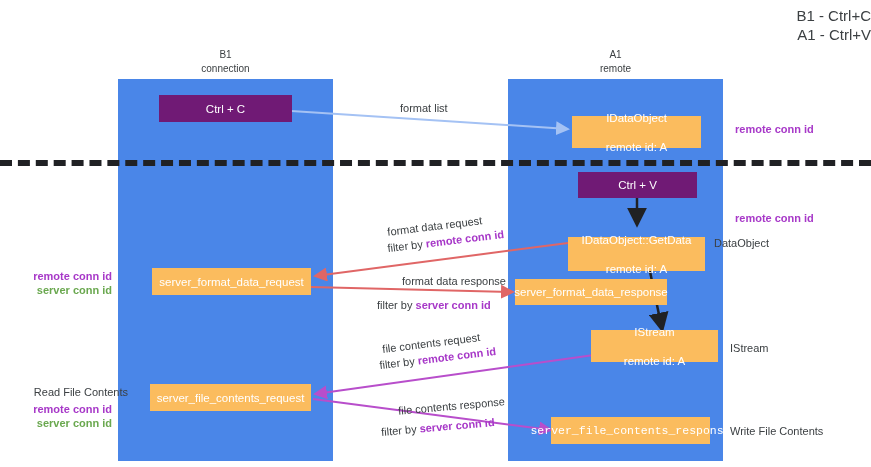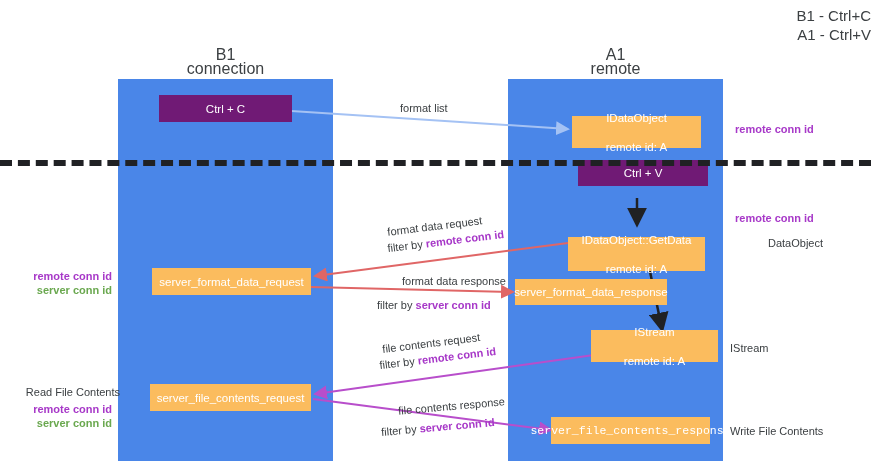--- a/index.html
+++ b/index.html
@@ -33,21 +33,21 @@
     text-align: right;
     font-size: 15px;
     color: #3c4043;
     line-height: 19px;
   }
 
   
   .col-head {
     position: absolute;
     text-align: center;
-    font-size: 16px;
+    font-size: 10px;
     color: #3c4043;
     line-height: 14px;
   }
 
   
   .lane {
     position: absolute;
     background: #4a86e8;
   }
 
@@ -155,21 +155,21 @@
 
   <div class="node green" style="left:159px; top:95px; width:133px; height:27px;">
     <span>Ctrl + C</span>
   </div>
 
   <div class="node orange" style="left:572px; top:116px; width:129px; height:32px;">
     <span>IDataObject</span>
     <span>remote id: A</span>
   </div>
 
-  <div class="node green" style="left:578px; top:160px; width:130px; height:26px;">
+  <div class="node green" style="left:578px; top:172px; width:119px; height:26px;">
     <span>Ctrl + V</span>
   </div>
 
   <div class="node orange" style="left:568px; top:237px; width:137px; height:34px;">
     <span>IDataObject::GetData</span>
     <span>remote id: A</span>
   </div>
 
   <div class="node orange" style="left:515px; top:279px; width:152px; height:26px;">
     <span>server_format_data_response</span>
@@ -201,26 +201,26 @@
   <div class="elabel" style="left:377px; top:298px;"><span>filter by </span><span class="purple">server conn id</span></div>
 
   <div class="elabel" style="left:382px; top:336px; transform: rotate(-7deg);">file contents request</div>
   <div class="elabel" style="left:379px; top:351px; transform: rotate(-7deg);"><span>filter by </span><span class="purple">remote conn id</span></div>
 
   <div class="elabel" style="left:398px; top:399px; transform: rotate(-5deg);">file contents response</div>
   <div class="elabel" style="left:381px; top:420px; transform: rotate(-5deg);"><span>filter by </span><span class="purple">server conn id</span></div>
 
   <div class="side bold-purple" style="left:735px; top:122px;">remote conn id</div>
   <div class="side bold-purple" style="left:735px; top:211px;">remote conn id</div>
-  <div class="side" style="left:768px; top:236px;">DataObject</div>
+  <div class="side" style="left:714px; top:236px;">DataObject</div>
   <div class="side" style="left:730px; top:341px;">IStream</div>
   <div class="side" style="left:730px; top:424px;">Write File Contents</div>
 
   <div class="side bold-purple right-al" style="left:0px; top:269px; width:112px;">remote conn id</div>
   <div class="side bold-green right-al" style="left:0px; top:283px; width:112px;">server conn id</div>
 
-  <div class="side right-al" style="left:8px; top:385px; width:112px;">Read File Contents</div>
+  <div class="side right-al" style="left:16px; top:385px; width:112px;">Read File Contents</div>
   <div class="side bold-purple right-al" style="left:0px; top:402px; width:112px;">remote conn id</div>
   <div class="side bold-green right-al" style="left:0px; top:416px; width:112px;">server conn id</div>
 
   <div class="divider" style="top:160px;"></div>
 
 </div>
 
 </body></html>

